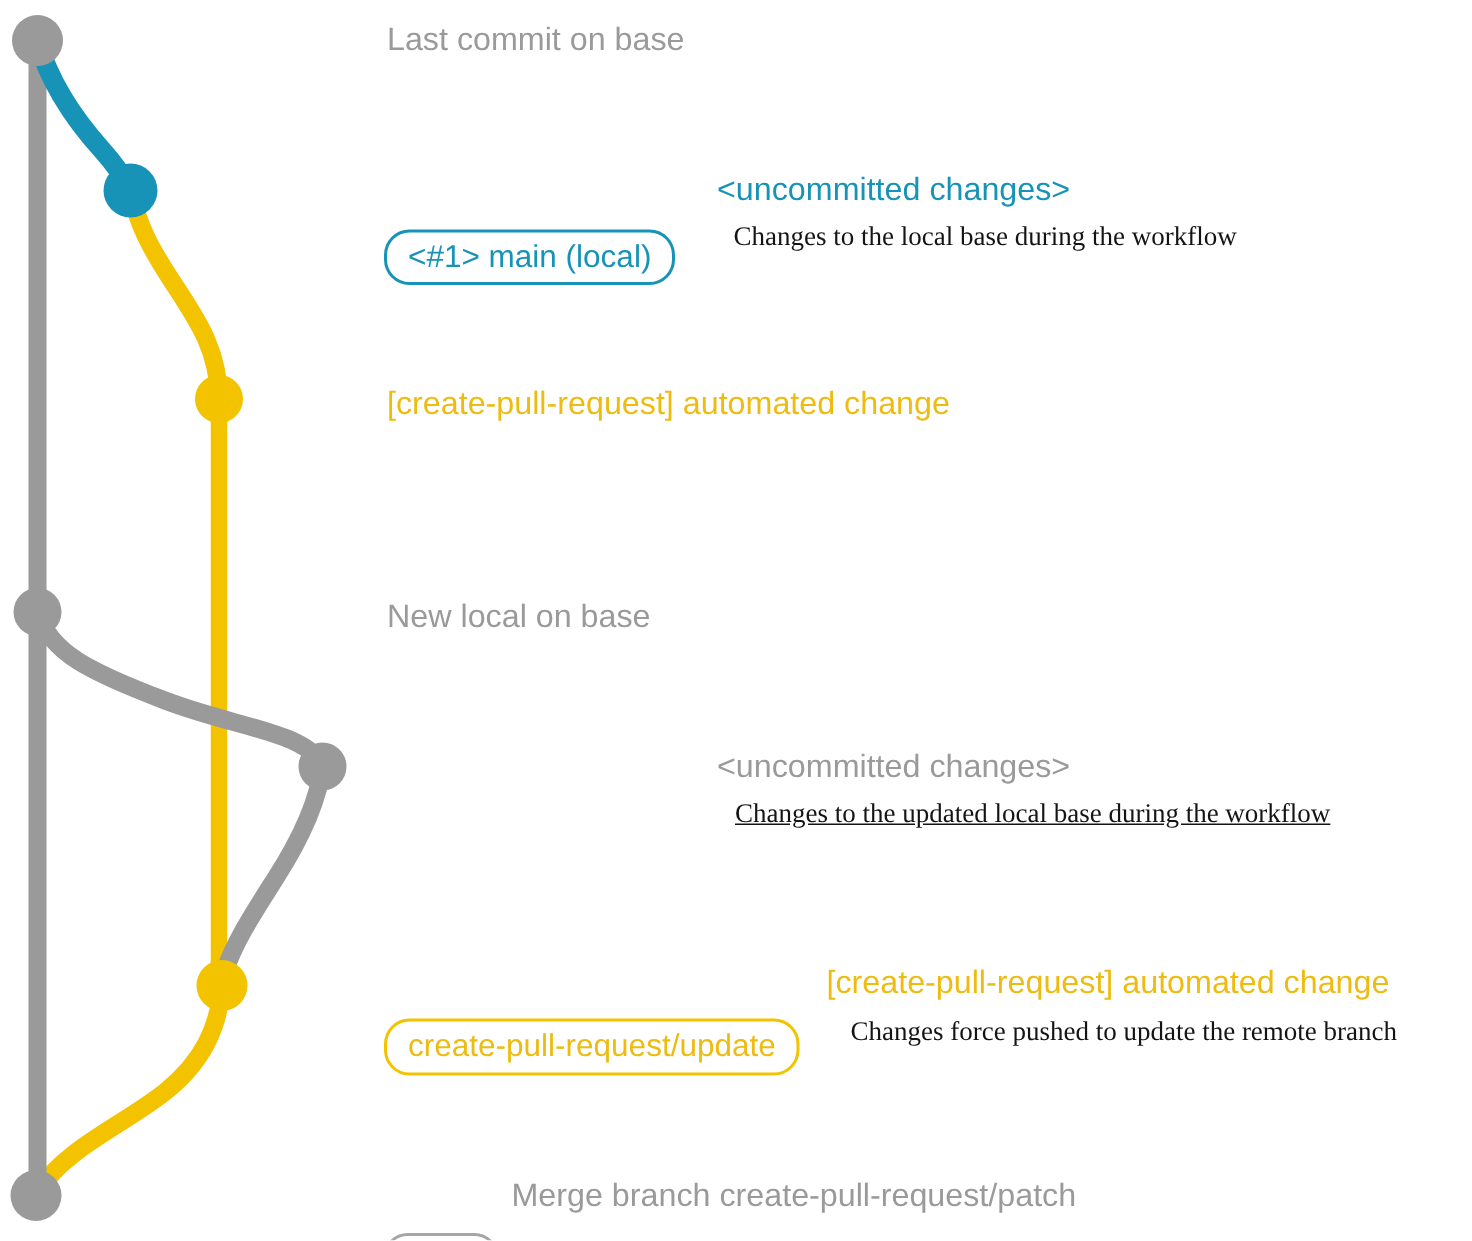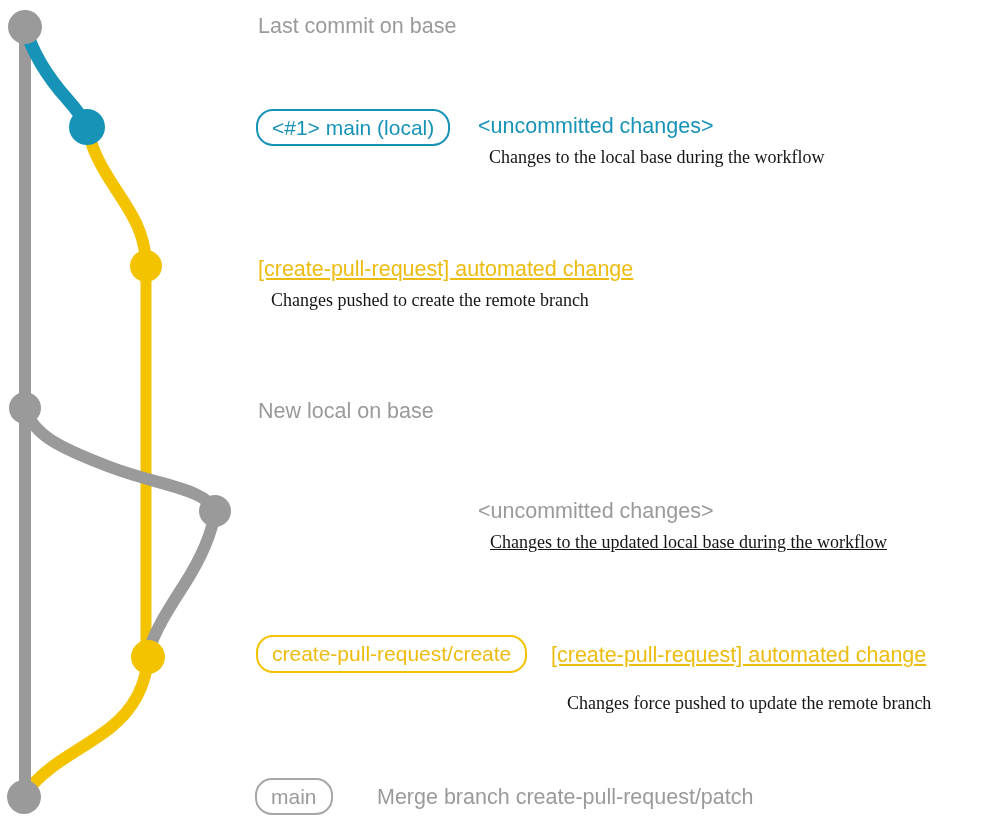--- a/index.html
+++ b/index.html
@@ -29,41 +29,42 @@
   .f-yellow{fill:var(--yellow);}
 
   .lbl{
     position:absolute;
     white-space:nowrap;
     font-size:21.5px;
     line-height:24px;
   }
   .t-gray{color:var(--gray);}
   .t-blue{color:var(--blue);}
-  .t-yellow{color:var(--yellow-text);text-decoration:underline;}
+  .t-yellow{color:var(--yellow-text);}
   .note{
     position:absolute;
     white-space:nowrap;
     font-family:"Liberation Serif",serif;
     font-size:18px;
     line-height:22px;
     color:var(--note-text);
   }
   .badge{
     position:absolute;
     box-sizing:border-box;
     display:flex;align-items:center;justify-content:center;
     padding:0 14px;
     height:37px;
     border-radius:17px;
     border:2px solid var(--gray-border);
     font-size:21px;
     white-space:nowrap;
     background:transparent;
     color:var(--gray);
+    margin-top:44px;
   }
   .badge.b-blue{border-color:var(--blue);color:var(--blue);}
   .badge.b-yellow{border-color:var(--yellow);color:var(--yellow-text);}
 </style>
 </head>
 <body>
 
 <div class="stage">
 
   <svg class="graph-svg" width="981" height="827" viewBox="0 0 981 827">
@@ -91,27 +92,26 @@
     <circle class="f-gray" cx="24" cy="797" r="17"></circle>
   </svg>
 
   <div class="lbl t-gray" style="left:258px;top:14px;">Last commit on base</div>
 
   <div class="badge b-blue" style="left:256px;top:109px;">&lt;#1&gt; main (local)</div>
   <div class="lbl t-blue" style="left:478px;top:114px;">&lt;uncommitted changes&gt;</div>
   <div class="note" style="left:489px;top:146px;">Changes to the local base during the workflow</div>
 
   <div class="lbl t-yellow" style="left:258px;top:257px;">[create-pull-request] automated change</div>
-  <div class="note" style="left:271px;top:289px;">Changes pushed to create the remote branch</div>
 
   <div class="lbl t-gray" style="left:258px;top:399px;">New local on base</div>
 
   <div class="lbl t-gray" style="left:478px;top:499px;">&lt;uncommitted changes&gt;</div>
   <div class="note" style="left:490px;top:531px;text-decoration:underline;">Changes to the updated local base during the workflow</div>
 
-  <div class="badge b-yellow" style="left:256px;top:635px;height:38px;">create-pull-request/create</div>
+  <div class="badge b-yellow" style="left:256px;top:635px;height:38px;">create-pull-request/update</div>
   <div class="lbl t-yellow" style="left:551px;top:643px;">[create-pull-request] automated change</div>
-  <div class="note" style="left:567px;top:676px;margin-top:16px;">Changes force pushed to update the remote branch</div>
+  <div class="note" style="left:567px;top:676px;">Changes force pushed to update the remote branch</div>
 
   <div class="badge" style="left:255px;top:778px;">main</div>
-  <div class="lbl t-gray" style="left:341px;top:785px;margin-left:36px;">Merge branch create-pull-request/patch</div>
+  <div class="lbl t-gray" style="left:341px;top:785px;">Merge branch create-pull-request/patch</div>
 
 </div>
 
 </body></html>

